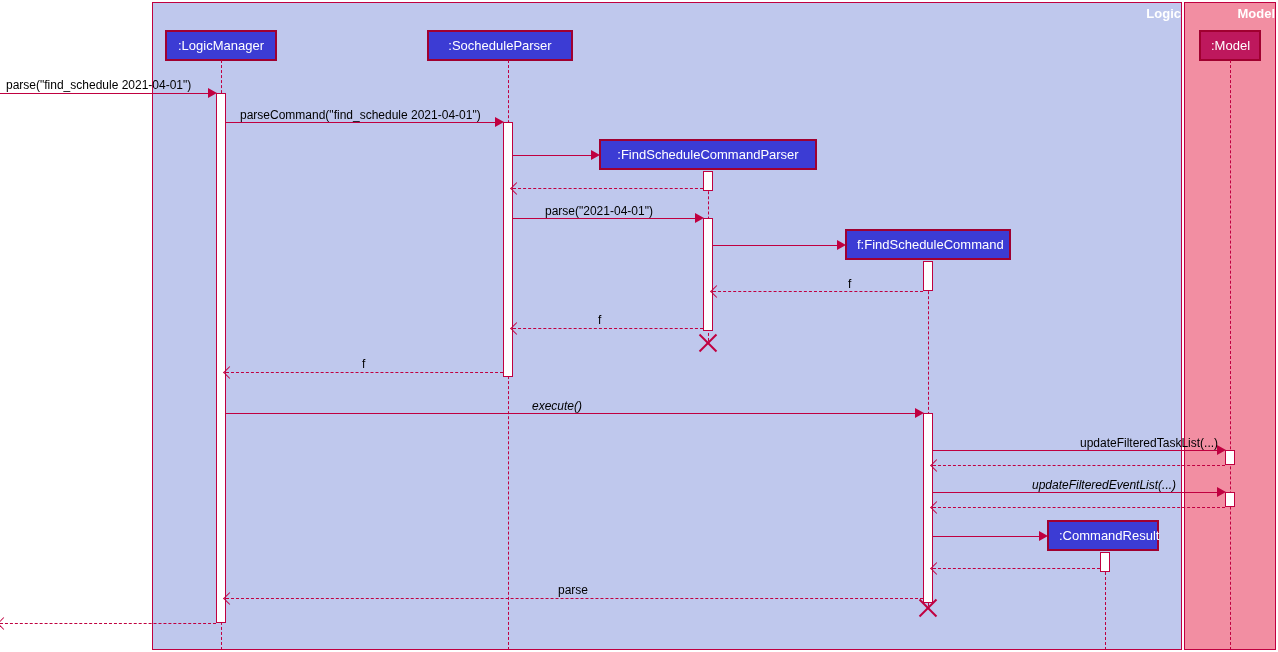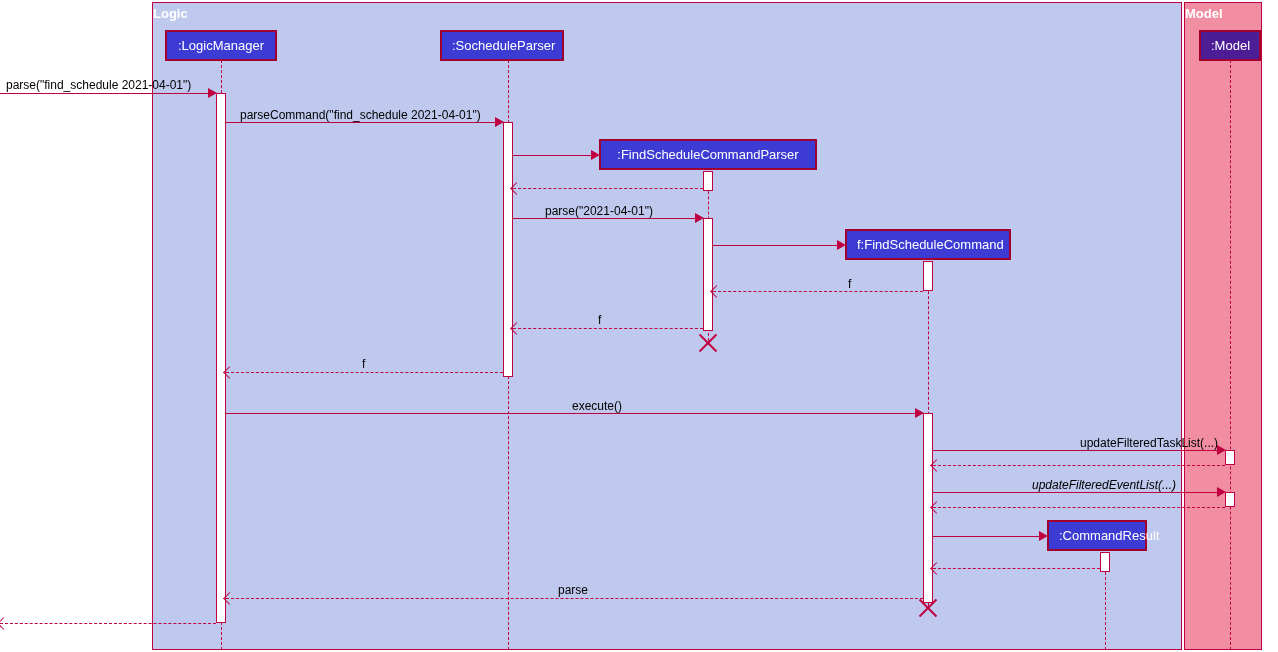--- a/index.html
+++ b/index.html
@@ -12,36 +12,36 @@
     position: relative;
     overflow: hidden;
   }
   .partition {
     position: absolute;
     border: 1px solid #c00040;
   }
   .partition-logic { background: #bfc8ed; }
   .partition-model { background: #f28ea2; }
   .partition-title {
-    text-align: left;
+    text-align: right;
     color: #fff;
     font-weight: bold;
     font-size: 13px;
     padding: 3px 0;
   }
   .participant {
     position: absolute;
     background: #3c3cd4;
     color: #fff;
     border: 2px solid #a00030;
     padding: 6px 10px;
     font-size: 13px;
     text-align: center;
   }
-  .participant.dark { background: #4c1d95; }
+  .participant.dark { background: #be185d; }
   .lifeline {
     position: absolute;
     width: 0;
     border-left: 1.5px dashed #c00040;
   }
   .activation {
     position: absolute;
     background: #fff;
     border: 1px solid #c00040;
     width: 10px;
@@ -88,37 +88,37 @@
   }
   .destroy::before { transform: rotate(45deg); }
   .destroy::after  { transform: rotate(-45deg); }
 </style>
 </head>
 <body>
 
 <div class="partition partition-logic" style="left:152px; top:2px; width:1030px; height:648px;">
   <div class="partition-title">Logic</div>
 </div>
-<div class="partition partition-model" style="left:1184px; top:2px; width:78px; height:648px;">
+<div class="partition partition-model" style="left:1184px; top:2px; width:92px; height:648px;">
   <div class="partition-title">Model</div>
 </div>
 
 <div class="participant" style="left:165px; top:30px; width:112px;"><span>:LogicManager</span></div>
 <div class="lifeline" style="left:221px; top:60px; height:590px;"></div>
 
-<div class="participant" style="left:440px; top:30px; width:124px;"><span>:SocheduleParser</span></div>
+<div class="participant" style="left:427px; top:30px; width:146px;"><span>:SocheduleParser</span></div>
 <div class="lifeline" style="left:508px; top:60px; height:590px;"></div>
 
 <div class="participant" style="left:599px; top:139px; width:218px;"><span>:FindScheduleCommandParser</span></div>
 <div class="lifeline" style="left:708px; top:171px; height:170px;"></div>
 
 <div class="participant" style="left:845px; top:229px; width:166px;"><span>f:FindScheduleCommand</span></div>
 <div class="lifeline" style="left:928px; top:261px; height:345px;"></div>
 
-<div class="participant" style="left:1047px; top:520px; width:100px;"><span>:CommandResult</span></div>
+<div class="participant" style="left:1047px; top:520px; width:112px;"><span>:CommandResult</span></div>
 <div class="lifeline" style="left:1105px; top:552px; height:98px;"></div>
 
 <div class="participant dark" style="left:1199px; top:30px; width:62px;"><span>:Model</span></div>
 <div class="lifeline" style="left:1230px; top:60px; height:590px;"></div>
 
 <div class="activation" style="left:216px; top:93px; height:530px;"></div>
 <div class="activation" style="left:503px; top:122px; height:255px;"></div>
 <div class="activation" style="left:703px; top:171px; height:20px;"></div>
 <div class="activation" style="left:703px; top:218px; height:113px;"></div>
 <div class="activation" style="left:923px; top:261px; height:30px;"></div>
@@ -151,21 +151,21 @@
 <div class="arrow-line dashed open-left" style="left:713px; top:291px; width:210px;"></div>
 
 <div class="msg-label" style="left:598px; top:313px;">f</div>
 <div class="arrow-line dashed open-left" style="left:513px; top:328px; width:190px;"></div>
 
 <div class="destroy" style="left:698px; top:333px;"></div>
 
 <div class="msg-label" style="left:362px; top:357px;">f</div>
 <div class="arrow-line dashed open-left" style="left:226px; top:372px; width:277px;"></div>
 
-<div class="msg-label" style="left:572px; top:399px;">execute()</div>
+<div class="msg-label" style="left:532px; top:399px;font-style:italic;">execute()</div>
 <div class="arrow-line" style="left:226px; top:413px; width:690px;"></div>
 <div class="arrow-head-right" style="left:915px; top:408px;"></div>
 
 <div class="msg-label" style="left:1036px; top:436px;margin-left:44px;">updateFilteredTaskList(...)</div>
 <div class="arrow-line" style="left:933px; top:450px; width:285px;"></div>
 <div class="arrow-head-right" style="left:1217px; top:445px;"></div>
 <div class="arrow-line dashed open-left" style="left:933px; top:465px; width:292px;"></div>
 
 <div class="msg-label" style="left:1032px; top:478px;font-style:italic;">updateFilteredEventList(...)</div>
 <div class="arrow-line" style="left:933px; top:492px; width:285px;"></div>

